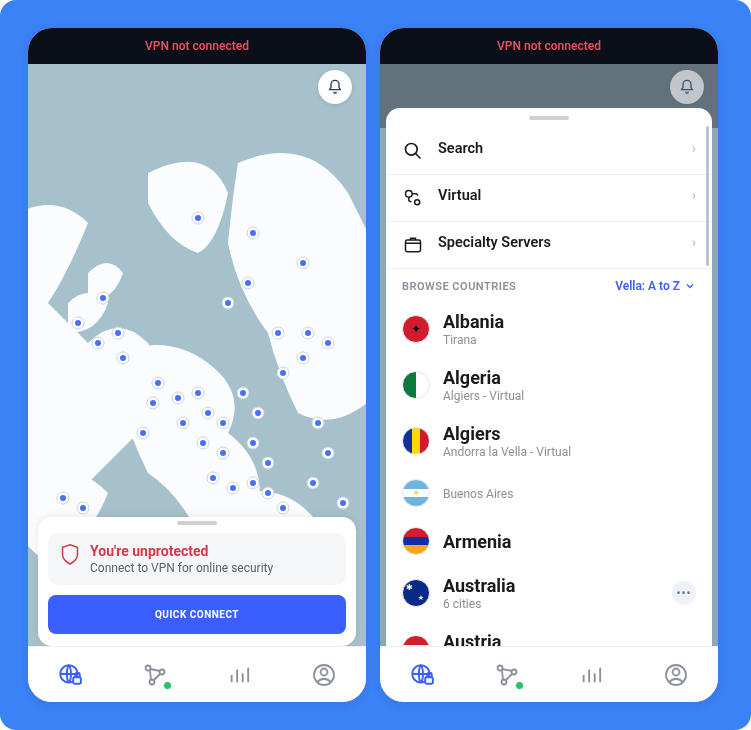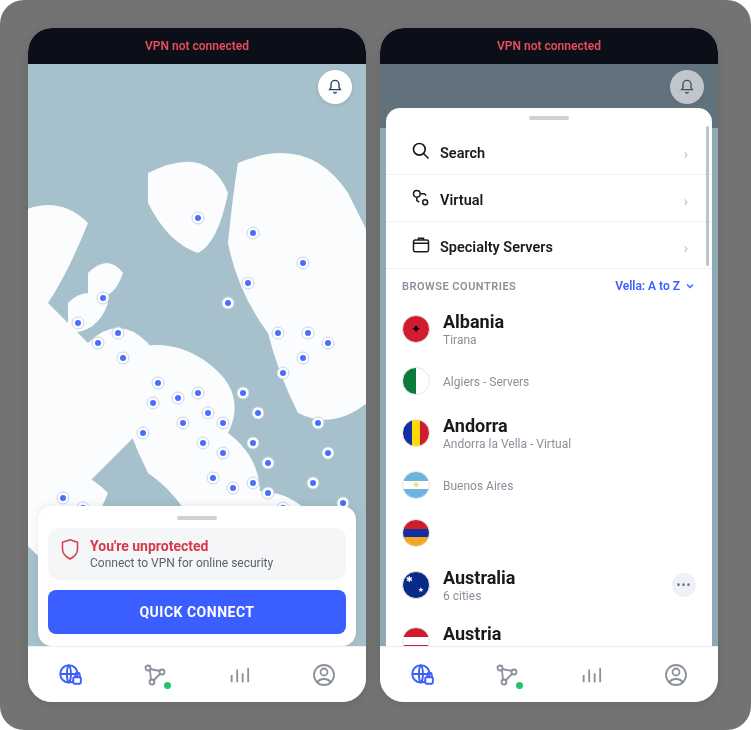--- a/index.html
+++ b/index.html
@@ -1,37 +1,37 @@
 <!DOCTYPE html>
 <html><head>
 <meta charset="utf-8">
 <style>
 * { margin:0; padding:0; box-sizing:border-box; font-family:-apple-system,BlinkMacSystemFont,"Segoe UI",Roboto,sans-serif; }
 body { background:#fff; width:751px; height:730px; position:relative; }
-.container { display:flex; gap:14px; padding:28px; background:#737373; border-radius:24px; }
+.container { display:flex; gap:14px; padding:28px; background:#3b82f6; border-radius:16px; }
 .phone { width:338px; height:674px; border-radius:24px; overflow:hidden; background:#fff; box-shadow:0 2px 10px rgba(0,0,0,0.1); position:relative; display:flex; flex-direction:column; }
 .statusbar { height:36px; background:#0b0f1a; display:flex; align-items:center; justify-content:center; position:relative; }
 .vpn-status { color:#e74e5a; font-size:12px; font-weight:600; }
 .bell-btn { position:absolute; top:42px; right:14px; width:34px; height:34px; background:#fff; border-radius:50%; display:flex; align-items:center; justify-content:center; z-index:5; box-shadow:0 1px 4px rgba(0,0,0,0.1); }
 .map-area { flex:1; background:#a6c1cb; position:relative; overflow:hidden; }
 .map-svg { width:100%; height:100%; }
-.bottom-card { position:absolute; bottom:56px; left:10px; right:10px; background:#fff; border-radius:14px; padding:10px 10px 12px; box-shadow:0 -1px 8px rgba(0,0,0,0.08); }
+.bottom-card { position:absolute; bottom:56px; left:10px; right:10px; background:#fff; border-radius:14px; padding:4px 10px 12px; box-shadow:0 -1px 8px rgba(0,0,0,0.08); }
 .handle { width:40px; height:4px; background:#d0d0d0; border-radius:2px; margin:0 auto 8px; }
 .alert-box { background:#f5f6f8; border-radius:10px; padding:10px 12px; display:flex; gap:10px; align-items:flex-start; margin-bottom:10px; }
 .shield { width:20px; height:22px; flex-shrink:0; }
 .alert-title { color:#d43a4a; font-size:14px; font-weight:700; }
 .alert-sub { color:#5a5f6a; font-size:12px; margin-top:2px; }
-.quick-connect { width:100%; background:#3a5eff; color:#fff; border:none; border-radius:8px; padding:14px; font-size:14px; font-weight:700; letter-spacing:0.5px; }
+.quick-connect { width:100%; background:#3a5eff; color:#fff; border:none; border-radius:8px; padding:14px; font-size:10px; font-weight:700; letter-spacing:0.5px; }
 .tabbar { position:absolute; bottom:0; left:0; right:0; height:56px; background:#fff; display:flex; justify-content:space-around; align-items:center; border-top:1px solid #eee; }
 .tab { width:40px; height:40px; display:flex; align-items:center; justify-content:center; position:relative; }
 
 .dim-overlay { position:absolute; top:36px; left:0; right:0; height:64px; background:rgba(60,70,80,0.55); z-index:2; }
 .sheet { position:absolute; top:80px; left:6px; right:6px; bottom:56px; background:#fff; border-radius:14px 14px 0 0; z-index:3; overflow:hidden; display:flex; flex-direction:column; }
 .sheet-handle { width:40px; height:4px; background:#d0d0d0; border-radius:2px; margin:8px auto; }
-.menu-row { display:flex; align-items:flex-end; padding:12px 24px; gap:8px; border-bottom:1px solid #f0f0f0; }
+.menu-row { display:flex; align-items:flex-start; padding:12px 16px; gap:14px; border-bottom:1px solid #f0f0f0; }
 .menu-icon { width:22px; height:22px; display:flex; align-items:center; justify-content:center; color:#1a1a1a; }
 .menu-label { flex:1; font-size:14.5px; font-weight:600; color:#1a1a1a; }
 .chev { color:#bbb; font-size:14px; }
 .section-hdr { display:flex; justify-content:space-between; align-items:center; padding:10px 16px 8px; }
 .section-title { font-size:11px; font-weight:600; color:#8a8f99; letter-spacing:0.5px; }
 .sort { font-size:12px; font-weight:600; color:#3a5eff; display:flex; align-items:center; gap:4px; }
 .country-list { flex:1; overflow-y:auto; }
 .country-row { display:flex; align-items:center; padding:10px 16px; gap:13px; }
 .flag { width:28px; height:28px; border-radius:50%; flex-shrink:0; border:1px solid #e5e5e5; }
 .country-name { font-size:18px; font-weight:700; color:#1a1a1a; }
@@ -361,41 +361,43 @@
               <div style="width:100%;height:100%;display:flex;align-items:center;justify-content:center;font-size:12px;color:#000">✦</div>
             </div>
             <div style="flex: 1 1 0%;">
               <div class="country-name">Albania</div>
               <div class="country-sub">Tirana</div>
             </div>
           </div>
           <div class="country-row">
             <div class="flag" style="background: linear-gradient(90deg, rgb(10, 122, 61) 50%, rgb(255, 255, 255) 50%);"></div>
             <div style="flex: 1 1 0%;">
-              <div class="country-sub">Algiers - Servers</div>
+              <div class="country-name">Algeria</div>
+              <div class="country-sub">Algiers - Virtual</div>
             </div>
           </div>
           <div class="country-row">
             <div class="flag" style="background: linear-gradient(90deg, rgb(16, 48, 160) 33%, rgb(255, 217, 0) 33%, rgb(255, 217, 0) 66%, rgb(208, 28, 46) 66%);"></div>
             <div style="flex: 1 1 0%;">
-              <div class="country-name">Andorra</div>
+              <div class="country-name">Algiers</div>
               <div class="country-sub">Andorra la Vella - Virtual</div>
             </div>
           </div>
           <div class="country-row">
             <div class="flag" style="background: linear-gradient(rgb(111, 179, 224) 33%, rgb(255, 255, 255) 33%, rgb(255, 255, 255) 66%, rgb(111, 179, 224) 66%);">
               <div style="width:100%;height:100%;display:flex;align-items:center;justify-content:center;color:#f5c542;font-size:9px">☀</div>
             </div>
             <div style="flex: 1 1 0%;">
               <div class="country-sub">Buenos Aires</div>
             </div>
           </div>
           <div class="country-row">
             <div class="flag" style="background: linear-gradient(rgb(208, 28, 46) 33%, rgb(16, 48, 160) 33%, rgb(16, 48, 160) 66%, rgb(245, 166, 35) 66%);"></div>
             <div style="flex: 1 1 0%;">
+              <div class="country-name">Armenia</div>
             </div>
           </div>
           <div class="country-row">
             <div class="flag" style="background: rgb(10, 42, 136);">
               <div style="width:100%;height:100%;position:relative">
                 <span style="position:absolute;top:3px;left:3px;color:#fff;font-size:8px">✱</span>
                 <span style="position:absolute;bottom:4px;right:5px;color:#fff;font-size:7px">★</span>
               </div>
             </div>
             <div style="flex: 1 1 0%;">

